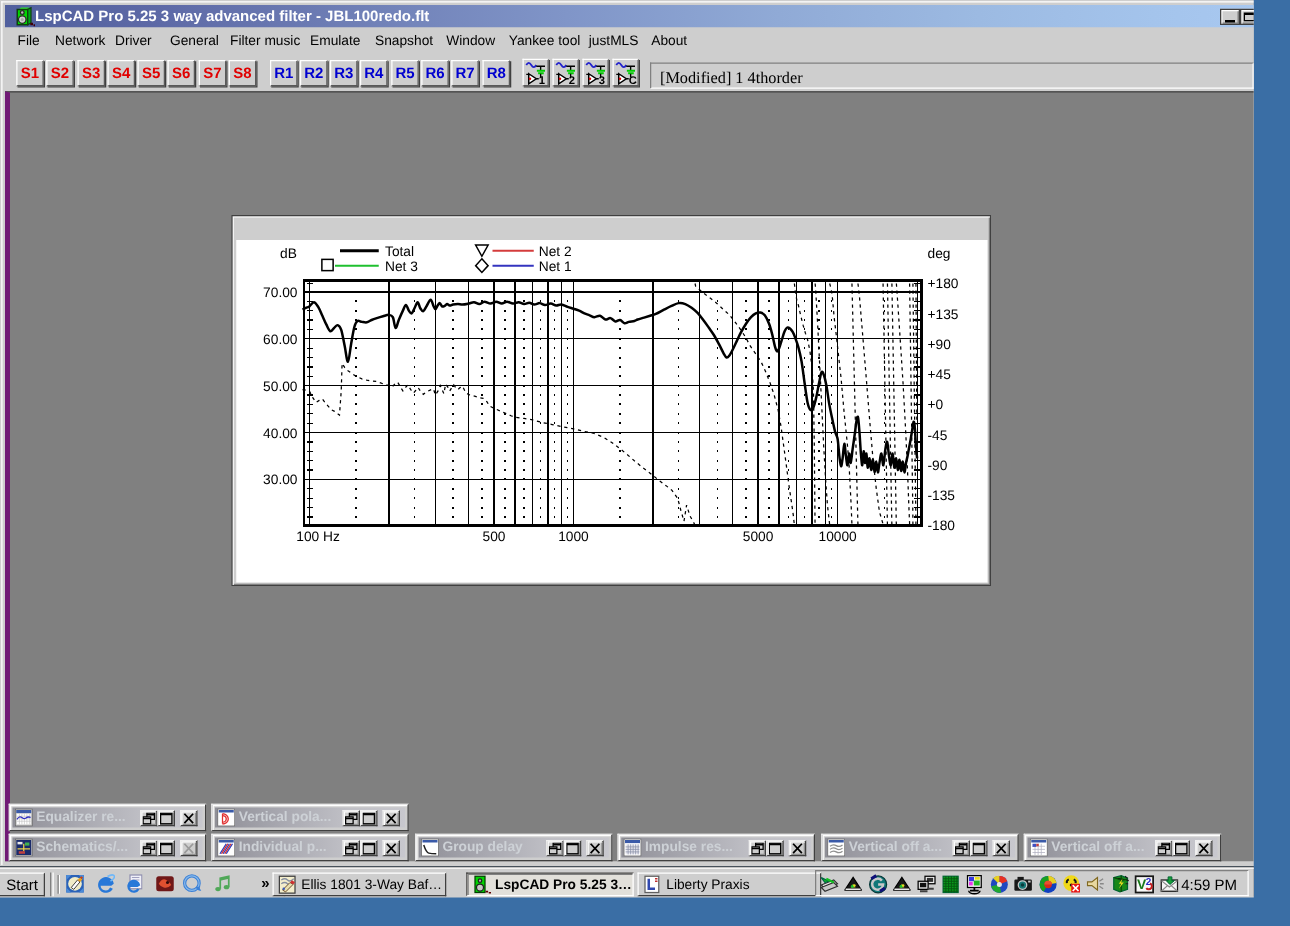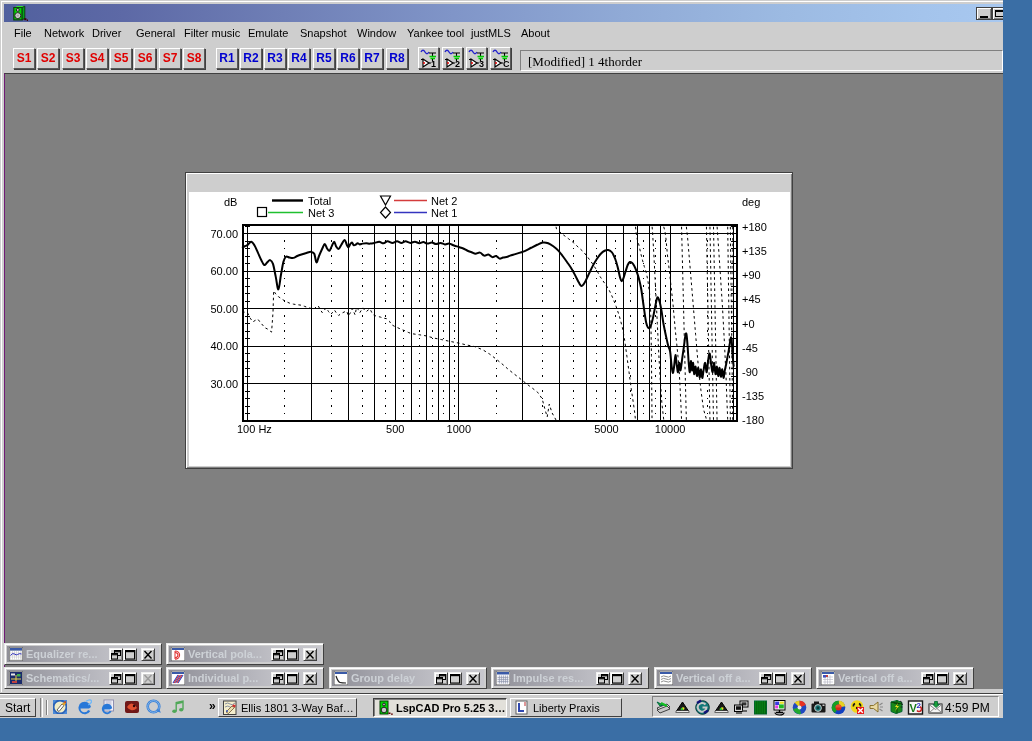--- a/index.html
+++ b/index.html
@@ -9,21 +9,21 @@
 #tbar .txt{position:absolute;left:24px;top:2px;white-space:nowrap}
 .wbtn{position:absolute;width:16px;height:13px;background:#cecece;border:1px solid #404040;box-shadow:inset 1px 1px 0 #fff,inset -1px -1px 0 #808080}
 #menu{left:4px;top:22px;width:999px;height:23px;background:#cecece;font-size:11px;color:#000}
 #menu span{position:absolute;top:5px}
 #toolbar{left:4px;top:45px;width:999px;height:28px;background:#cecece}
 .tbtn{position:absolute;top:3px;width:22px;height:21px;background:#cecece;border:1px solid;border-color:#fff #595959 #595959 #fff;box-shadow:1px 1px 0 #404040;font-weight:bold;font-size:12px;text-align:center;line-height:19px}
 .sbtn{color:#e00000}
 .rbtn{color:#0000d0}
 .ibtn{position:absolute;top:2px;width:21px;height:22px;background:#cecece;border:1px solid;border-color:#fff #595959 #595959 #fff;box-shadow:1px 1px 0 #404040}
 #modpanel{position:absolute;left:516px;top:5px;width:483px;height:21px;border:1px solid;border-color:#808080 #fff #fff #808080;font-family:"Liberation Serif",serif;font-size:13px;padding:3px 0 0 7px;color:#000}
-#mdi{left:4px;top:73px;width:999px;height:616px;background:#808080;border-top:1px solid #404040;border-left:1px solid #701a75}
+#mdi{left:4px;top:73px;width:999px;height:616px;background:#808080;border-top:1px solid #404040;border-left:4px solid #701a75}
 #cw{left:185px;top:172px;width:608px;height:297px;background:#cecece;border:1px solid #404040;box-shadow:inset 1px 1px 0 #fff,inset -1px -1px 0 #808080}
 #cwt{left:3px;top:3px;width:601px;height:16px;background:linear-gradient(90deg,#51609e 0%,#5d69a6 12%,#6f7fb6 28%,#8095c8 45%,#90aad6 62%,#9cbae2 78%,#a4c4ec 92%,#aaccf4 100%);color:#fff;font-weight:bold;font-size:11px}
 #cwt .txt{position:absolute;left:20px;top:1px;white-space:nowrap}
 .cbtn{position:absolute;width:16px;height:13px;background:#cecece;border:1px solid #404040;box-shadow:inset 1px 1px 0 #fff,inset -1px -1px 0 #808080;top:1px}
 #cwc{left:3px;top:19px;width:601px;height:274px;background:#fff}
 .mw{position:absolute;width:158px;height:22px;background:#cecece;border:1px solid;border-color:#e8e8e8 #404040 #404040 #e8e8e8;box-shadow:inset 1px 1px 0 #fff}
 .mwt{position:absolute;left:2px;top:2px;right:2px;bottom:2px;background:linear-gradient(90deg,#8f8f97 0%,#a8a8b0 35%,#c0c0c6 70%,#c8c8ce 100%);overflow:hidden}
 .mwt .ti{position:absolute;left:2px;top:1px;width:14px;height:14px}
 .mwt .tx{position:absolute;left:19px;top:2px;font-size:11px;font-weight:bold;color:#cdd1d6;white-space:nowrap}
 .mbtn{position:absolute;top:2px;width:14px;height:13px;background:#cecece;border:1px solid;border-color:#f0f0f0 #404040 #404040 #f0f0f0;box-shadow:inset 1px 1px 0 #fff,inset -1px -1px 0 #909090}
@@ -43,20 +43,21 @@
     <svg class="abs" style="left:7px;top:1px" width="17" height="17" viewBox="0 0 17 17">
         <path d="M3.5 2.8L6 1h6l1.8 1.8z" fill="#30e030"></path>
         <path d="M2.8 2.5h8.4v12.3H2.8z" fill="#00d800" stroke="#104010" stroke-width="1.2"></path>
         <path d="M11.2 2.5l2.6-1.3v12.2l-2.6 1.4z" fill="#00a818" stroke="#104010" stroke-width="1"></path>
         <circle cx="6.8" cy="10.6" r="3" fill="#d0d0d0" stroke="#282828" stroke-width="1"></circle>
         <circle cx="6.8" cy="10.6" r="1.2" fill="#a8a8a8"></circle>
         <circle cx="6.8" cy="4.9" r="1.5" fill="#b8b8b8" stroke="#282828" stroke-width="1"></circle>
         <path d="M13.2 13.2h2.2v2h-2.2z" fill="#400008"></path>
         <path d="M15.8 14.4h1.2v1.6h-1.2z" fill="#400008"></path>
       </svg>
+    <span class="txt">LspCAD Pro 5.25 3 way advanced filter - JBL100redo.flt</span>
     <span class="wbtn" style="left:972px;top:3px">
         <span style="position:absolute;left:3px;top:8px;width:8px;height:2px;background:#000"></span>
       </span>
     <span class="wbtn" style="left:988px;top:3px">
         <span style="position:absolute;left:2px;top:2px;width:9px;height:7px;border:1px solid #000;border-top-width:2px"></span>
       </span>
   </div>
   <div class="abs" id="menu">
     <span style="left:10px">File</span>
       <span style="left:40px">Network</span>
@@ -474,21 +475,21 @@
     </span>
     <span class="tkb" style="left:373px;width:134px;background:#e2e0da;border-color:#404040 #fff #fff #404040;box-shadow:inset 1px 1px 0 #808080">
       <svg width="16" height="16" viewBox="0 0 16 16" style="position:absolute;left:3px;top:1px">
         <rect x="3" y="1" width="8" height="13" fill="#00d400" stroke="#004000"></rect>
         <circle cx="7" cy="10" r="2.8" fill="#c8c8c8" stroke="#202020"></circle>
         <circle cx="7" cy="4.5" r="1.4" fill="#b0b0b0" stroke="#202020"></circle>
         <path d="M11.5 12.5h2v1.5h-2zm2.5 1h1.8v1.2H14z" fill="#600000"></path>
       </svg>
       <span class="lbl" style="font-weight:bold">LspCAD Pro 5.25 3…</span>
     </span>
-    <span class="tkb" style="left:510px;width:112px">
+    <span class="tkb" style="left:510px;width:147px">
       <svg width="16" height="16" viewBox="0 0 16 16" style="position:absolute;left:3px;top:1px">
         <rect x="2" y="1" width="11" height="13" fill="#fff" stroke="#606060"></rect>
         <path d="M5 3v8h5" stroke="#3048b0" stroke-width="2" fill="none"></path>
         <path d="M10 3h2M10 5h2" stroke="#c03030" stroke-width="1.2"></path>
       </svg>
       <span class="lbl">Liberty Praxis</span>
     </span>
     <span id="tray"></span>
     <span class="tri" style="left:655px"><svg width="17" height="17" viewBox="0 0 17 17">
         <path d="M2 9l10-4 3 3-10 4z" fill="#e8e8e8" stroke="#303030" stroke-width=".9"></path>

